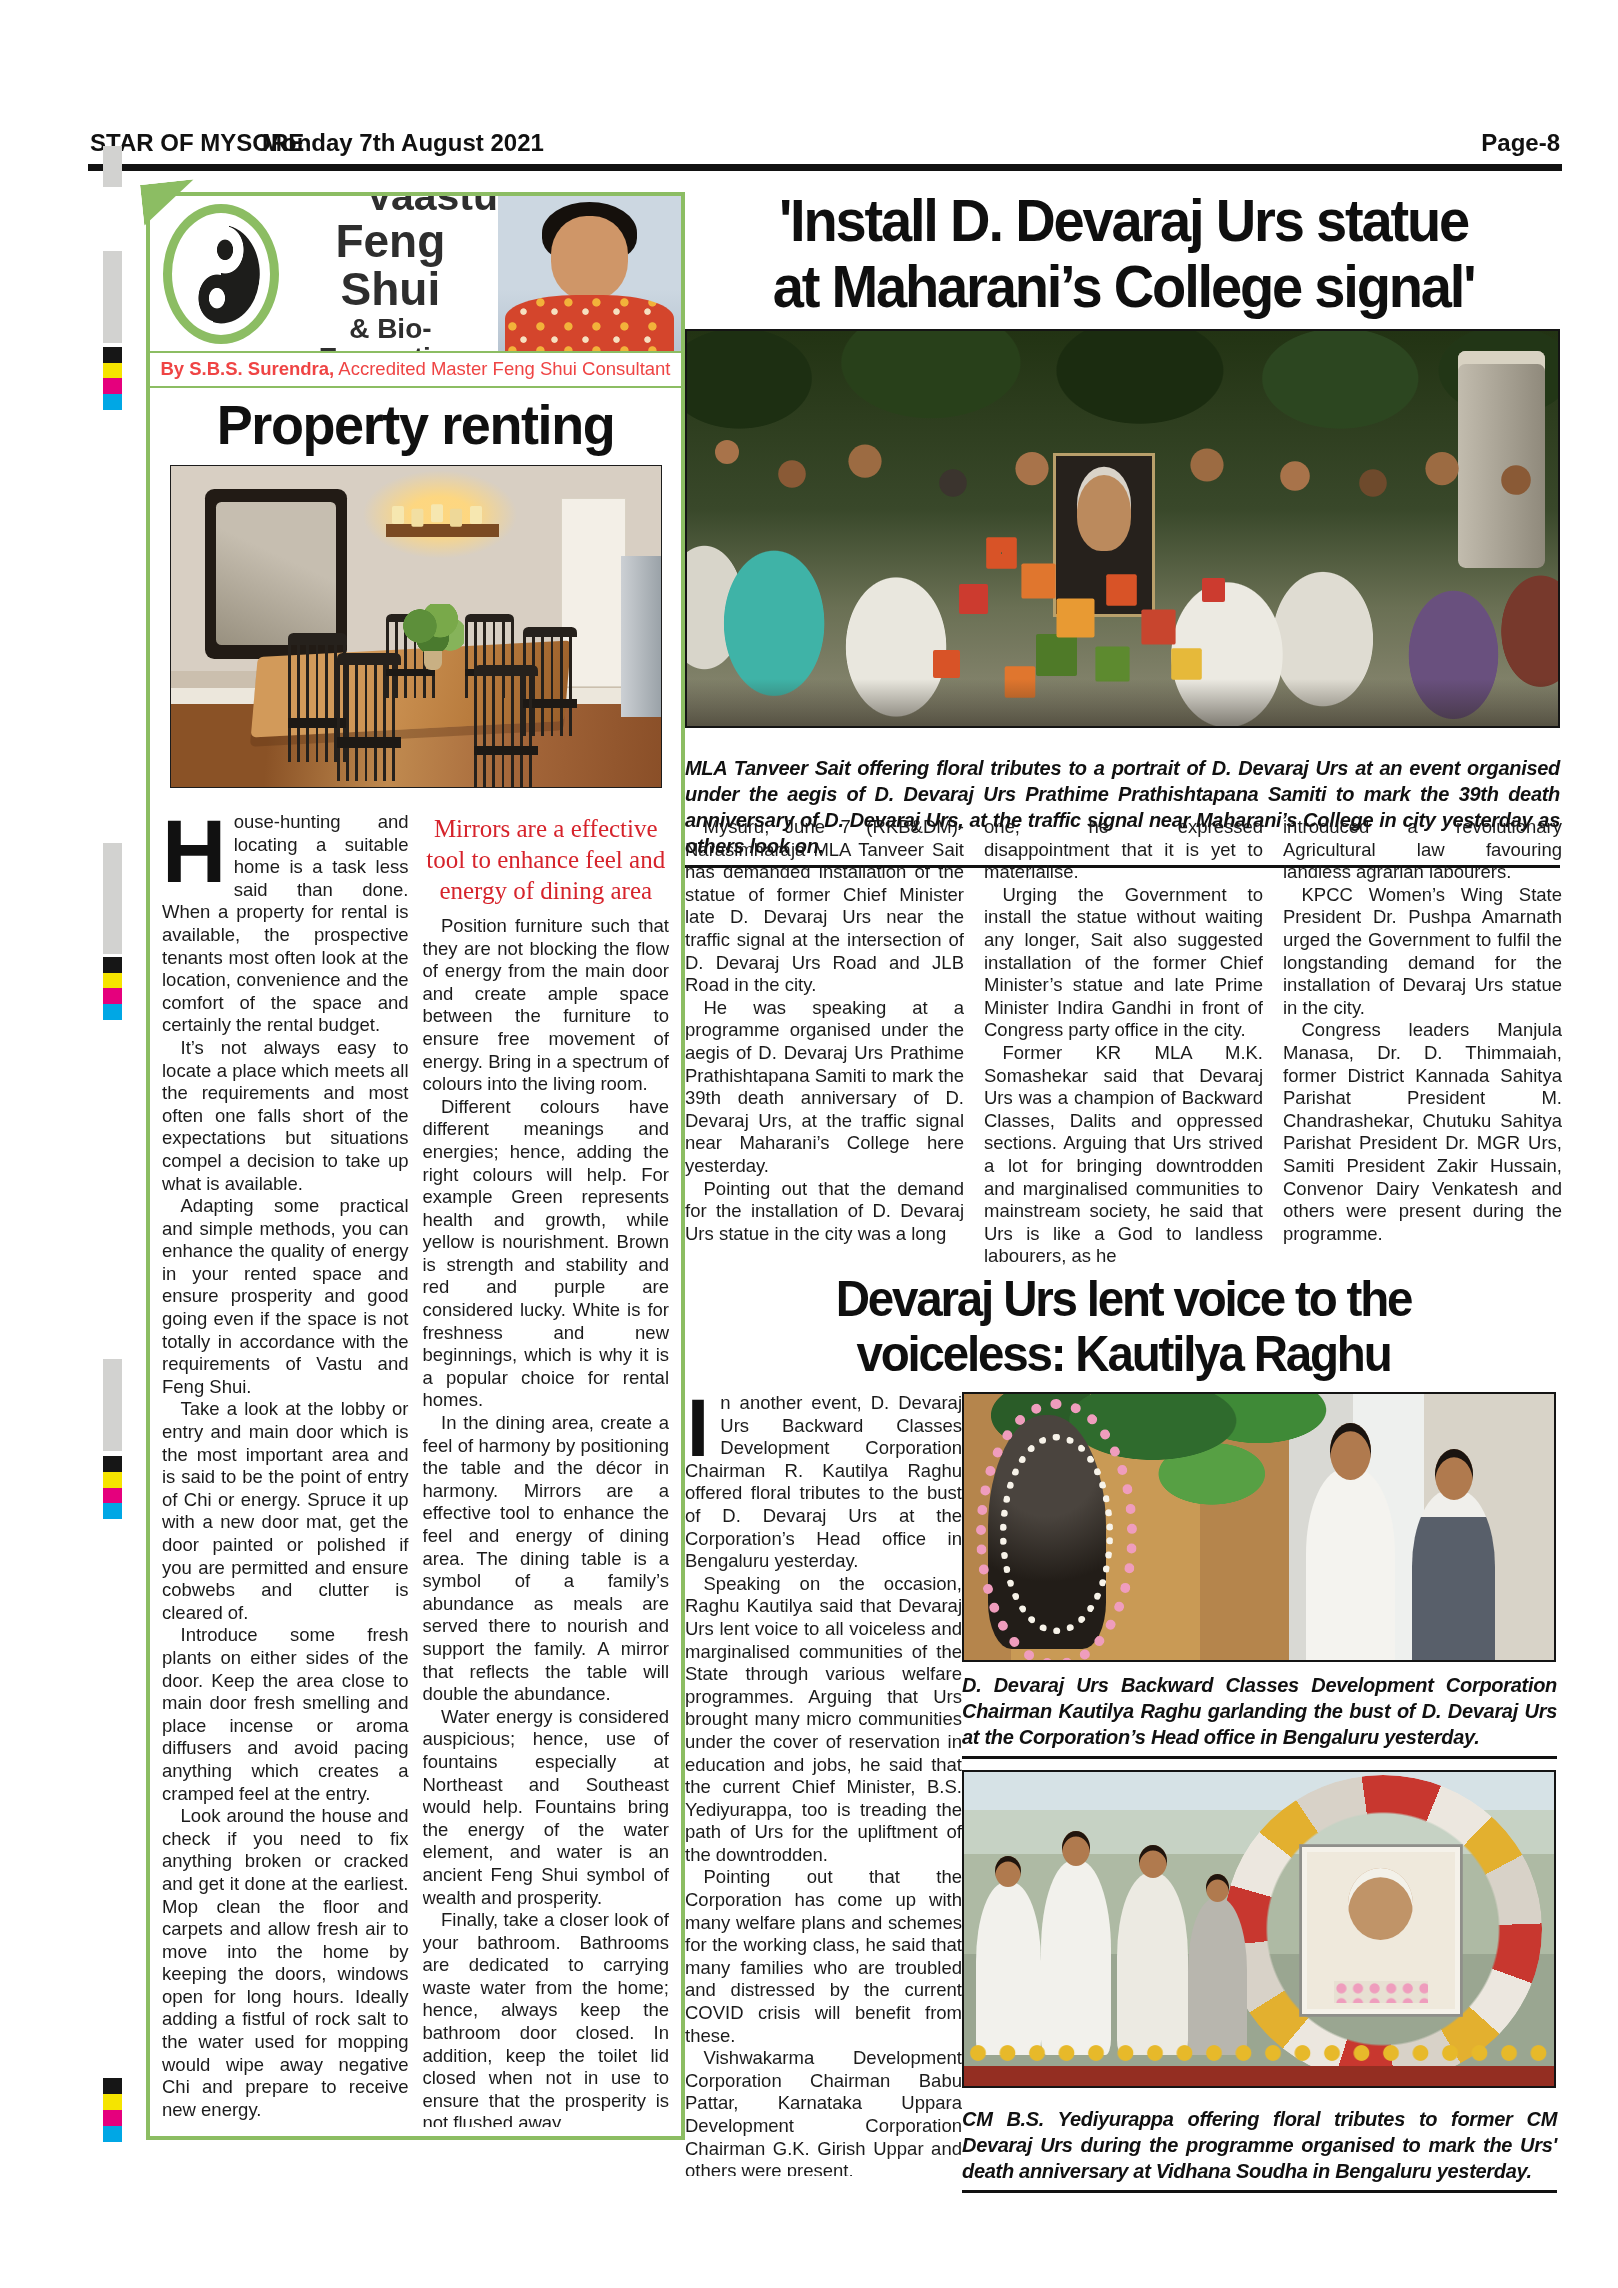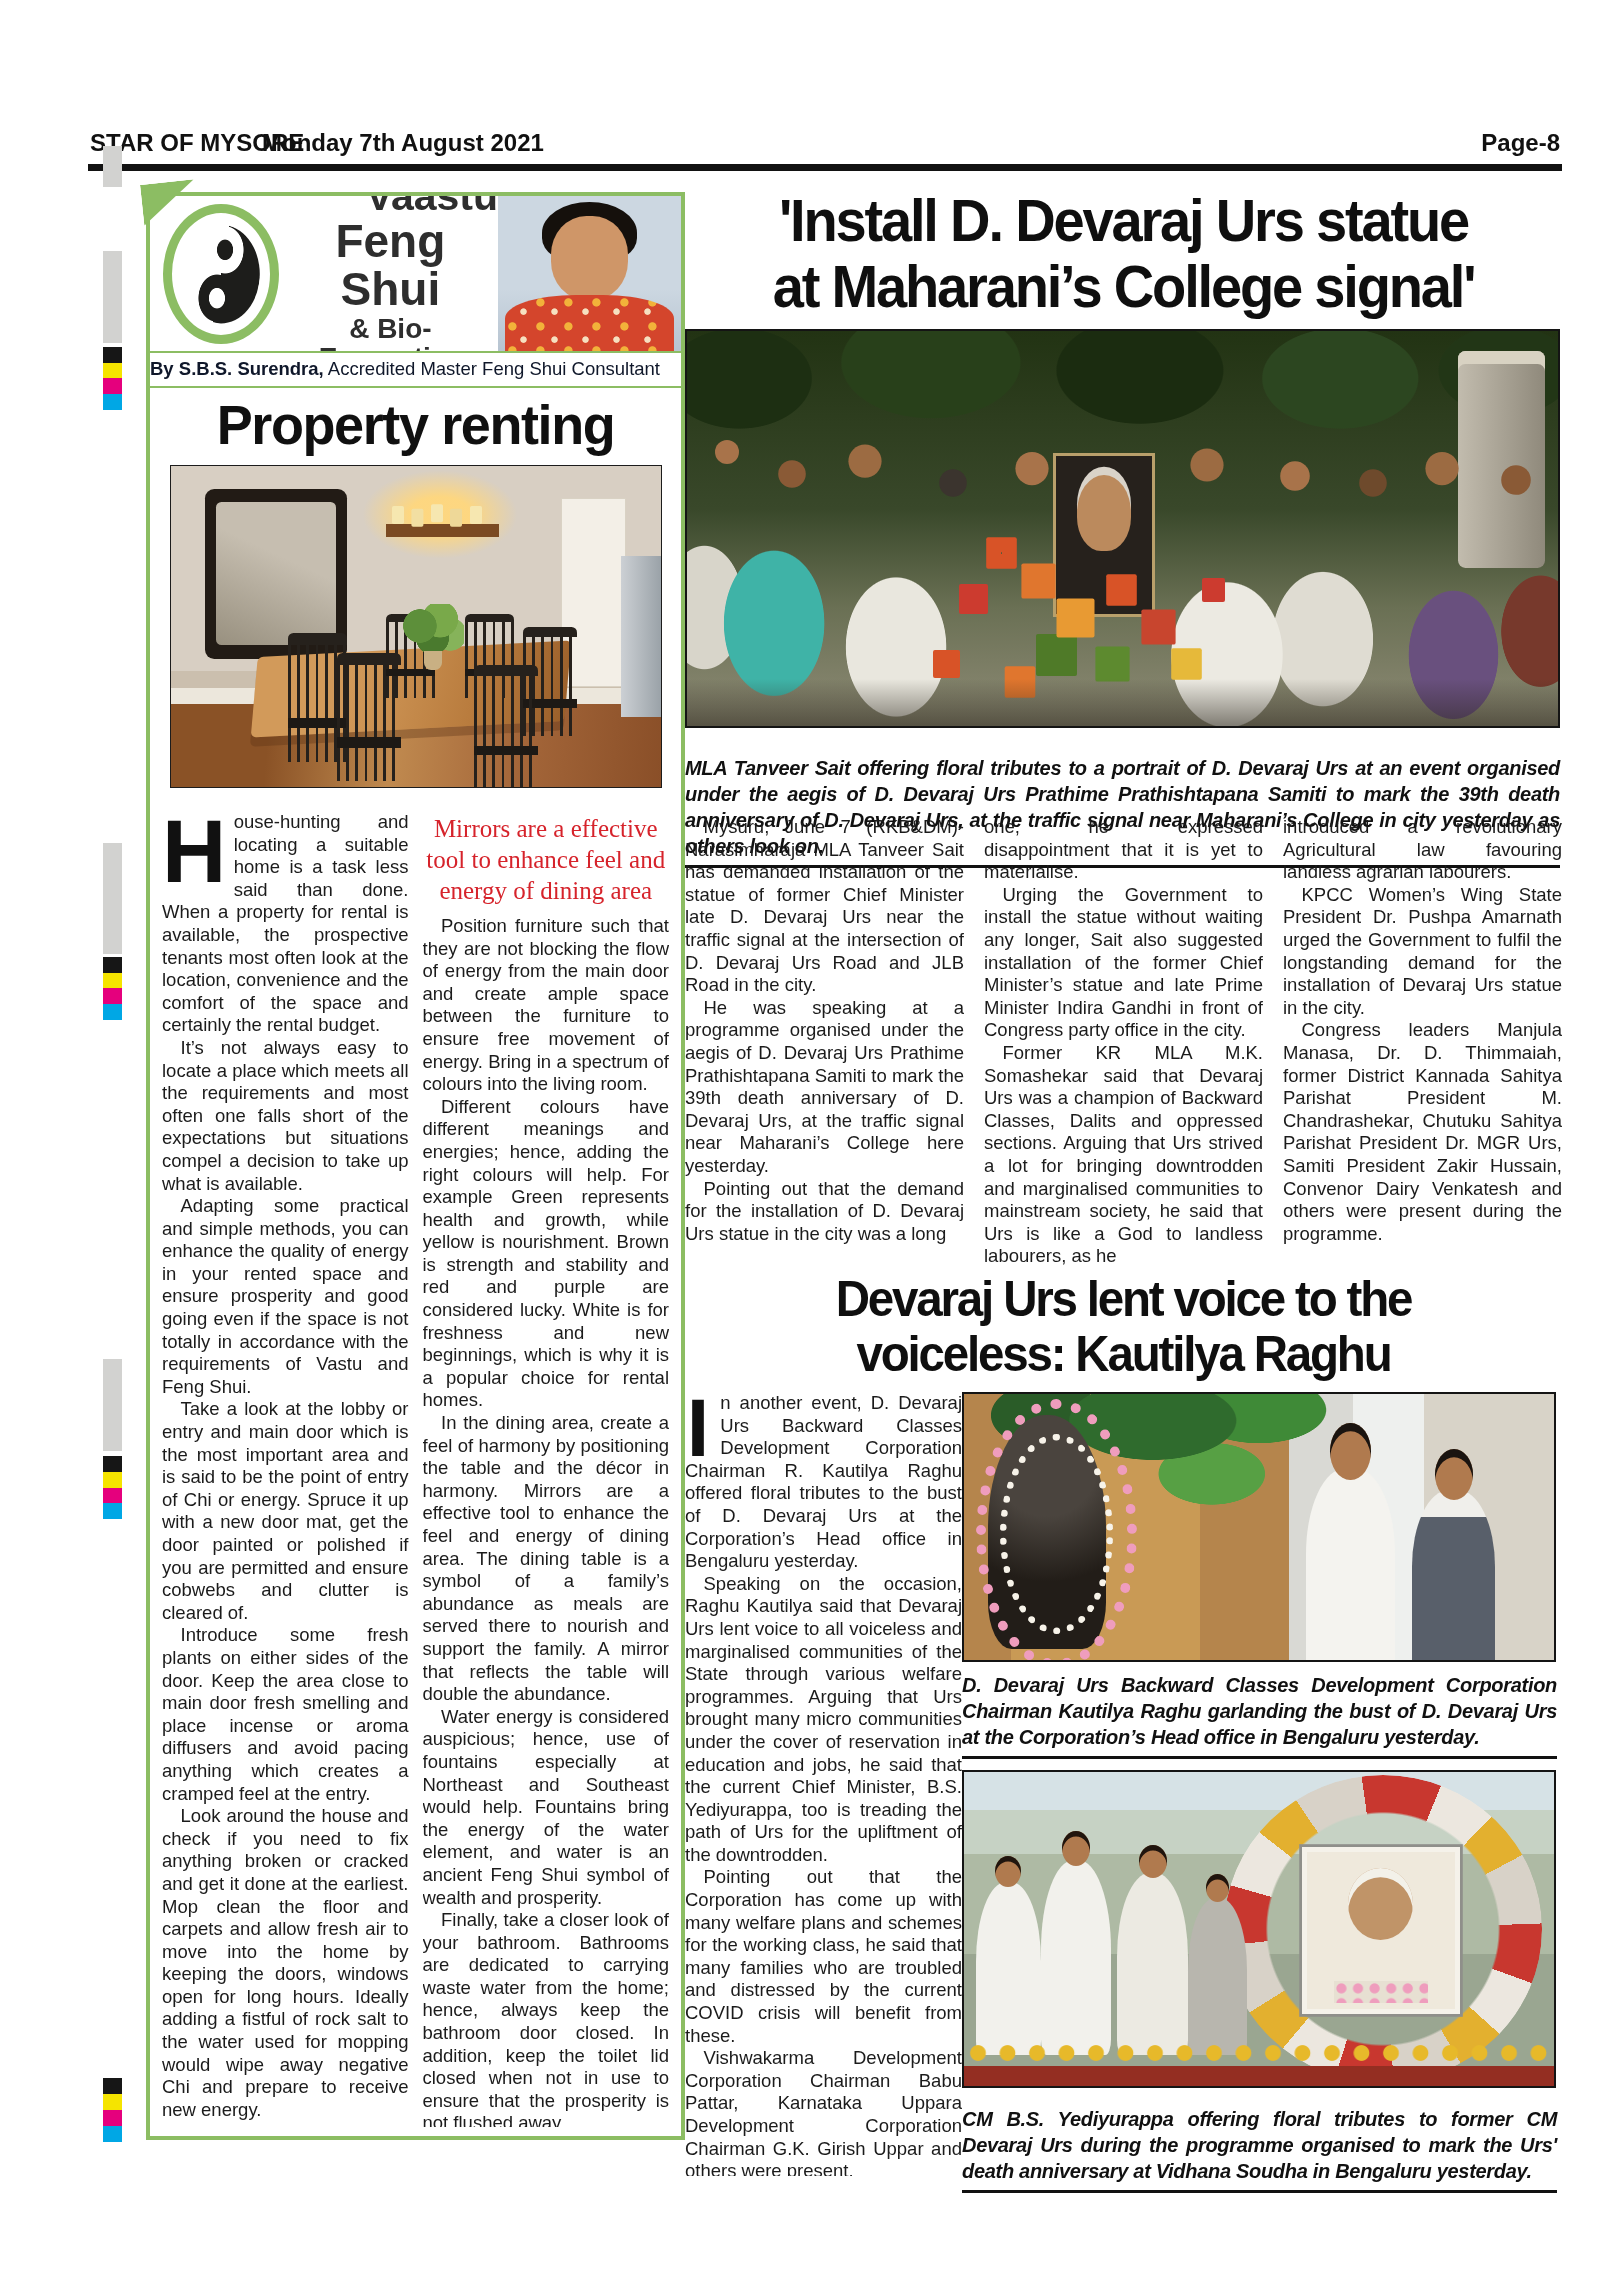--- a/index.html
+++ b/index.html
@@ -36,21 +36,21 @@
   
   #s-photo{position:relative;flex:0 0 auto;width:183px;height:155px;overflow:hidden;
            background:linear-gradient(180deg,#ccd7e1 0 60%,#b7c4d1);}
   #s-hair{position:absolute;top:4%;left:24%;width:52%;height:40%;background:#15100c;border-radius:50% 50% 42% 42%;}
   #s-face{position:absolute;top:13%;left:29%;width:42%;height:54%;background:#cf9668;border-radius:46%;}
   #s-mou{position:absolute;top:72%;left:40%;width:20%;height:5%;background:#241812;border-radius:40%;}
   #s-shirt{position:absolute;bottom:0;left:4%;width:92%;height:36%;border-radius:42% 42% 0 0;
            background:radial-gradient(circle 4.6px at 7.4px 7.4px,#f2b23a 0 3.7px,rgba(0,0,0,0) 4.6px),
                       radial-gradient(circle 3.7px at 18.5px 16.6px,#f6e0c0 0 2.8px,rgba(0,0,0,0) 3.7px),#d4452c;
            background-size:28px 24px,31px 28px,auto;}
-  #byline{height:33px;line-height:31px;text-align:left;font-size:18.5px;color:#0f172a;
+  #byline{height:33px;line-height:31px;text-align:center;font-size:18.5px;color:#ef4444;
           border-top:2.8px solid #8cbd63;border-bottom:2.8px solid #8cbd63;}
   #feat-title{margin-top:7.4px;height:59px;font-size:54px;font-weight:700;color:#101010;
               text-align:center;letter-spacing:-1.4px;line-height:59px;transform:scaleY(1.04);}
   
   #photo-dining{position:relative;width:490px;height:321px;margin:11px auto 0;border:1.8px solid #1c1c1c;
                 overflow:hidden;background:linear-gradient(180deg,#d8cfc3 0 64%,#cbbfae 64% 74%,#c2b49f 74%);}
   .d-floor{position:absolute;bottom:0;left:0;right:0;height:26%;
            background:linear-gradient(95deg,#8a5226 0 20%,#c08a4f 45%,#a5673a 70%,#8a4f28);}
   .d-base{position:absolute;bottom:26%;left:0;right:0;height:5%;background:#ece7dc;}
   .d-mirror{position:absolute;left:7%;top:7%;width:29%;height:53%;background:#221b15;border-radius:9.2px;}

